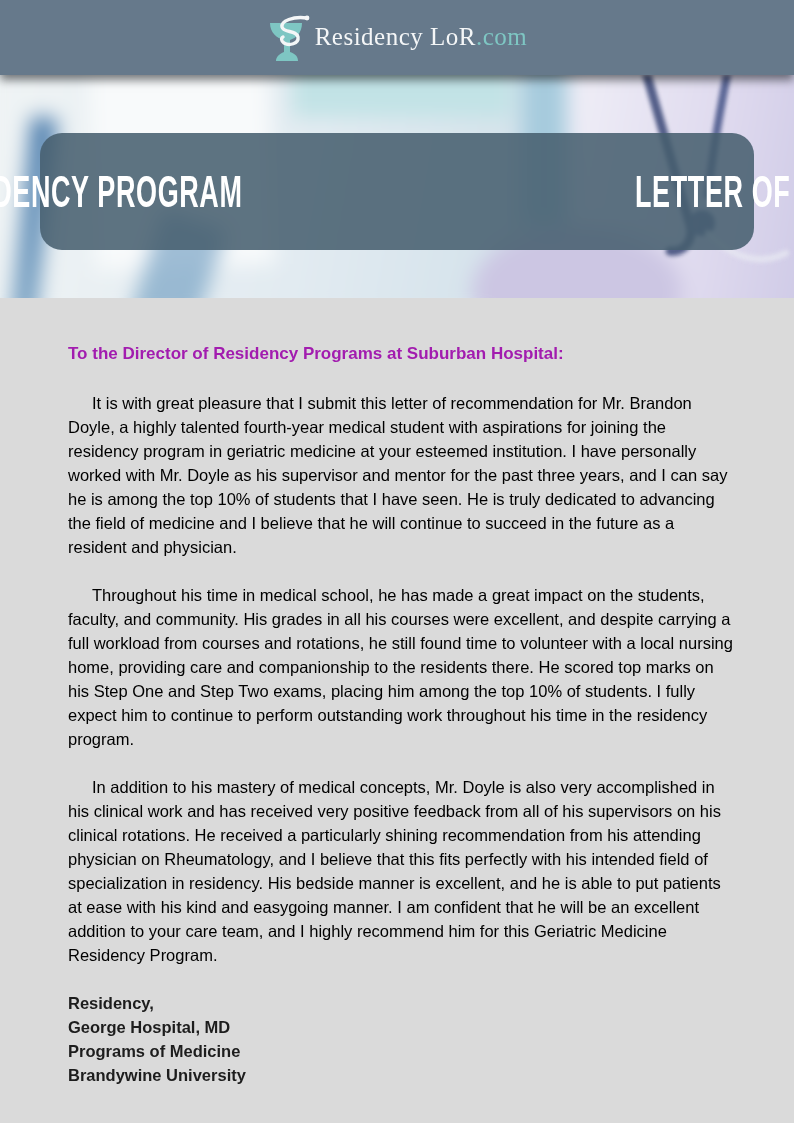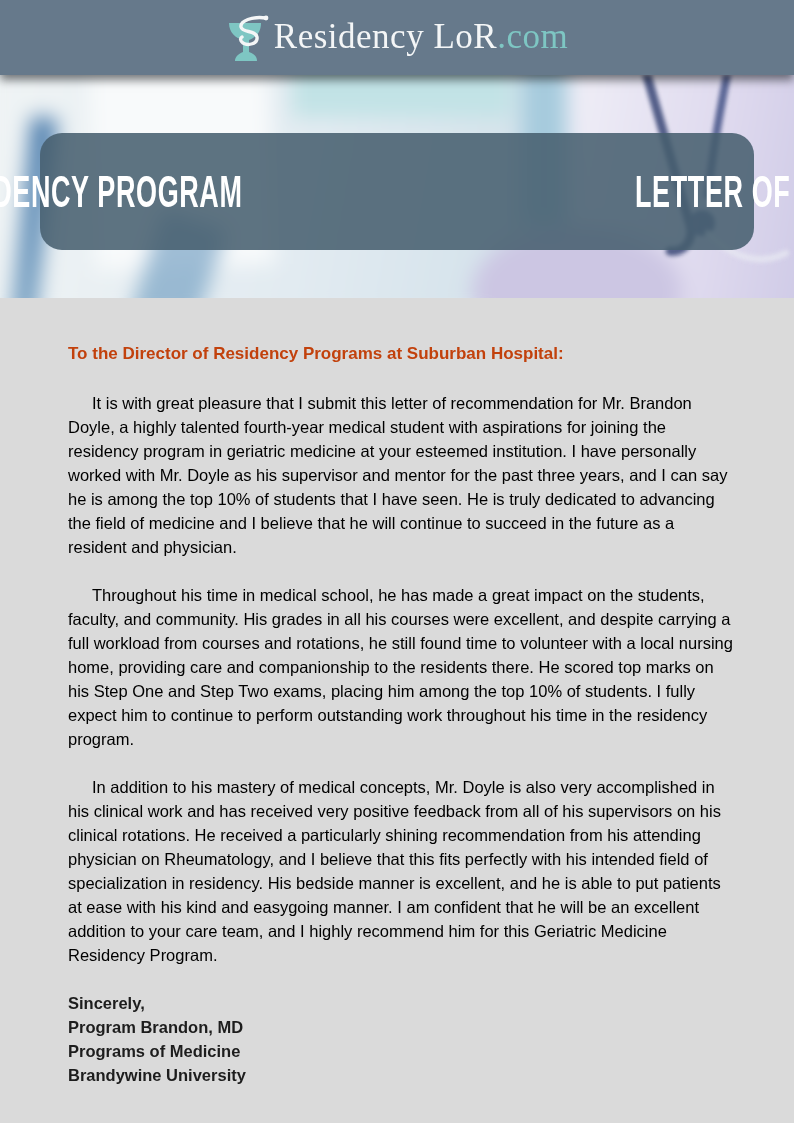--- a/index.html
+++ b/index.html
@@ -12,21 +12,21 @@
 
   
   .site-header {
     position:relative; z-index:5; height:75px; background:#66798b;
     display:flex; align-items:center; justify-content:center;
     box-shadow:0 5px 9px rgba(10,12,16,0.55);
   }
   .logo { display:flex; align-items:flex-start; gap:4px; cursor:pointer; text-decoration:none; }
   .logo-icon { width:44px; height:50px; margin-top:2px; flex:0 0 auto; }
   .logo-text {
-    font-family:"Liberation Serif", serif; font-size:35px; line-height:50px;
+    font-family:"Liberation Serif", serif; font-size:25px; line-height:50px;
     color:#f4f6f7; letter-spacing:0.5px; white-space:nowrap;
   }
   .logo-tld { color:#7ec6c3; }
 
   
   .hero { position:relative; height:223px; background:#e8eef2; overflow:hidden; }
   .hero-bg { position:absolute; inset:-18px; filter:blur(10px); }
   .hero-bg > div { position:absolute; }
   .bg-base { inset:0; background:linear-gradient(100deg,#f0f4f5 0%,#e2ebf1 40%,#d2e1ea 68%,#e4e4ef 100%); }
   .bg-door { left:110px; top:0; width:180px; height:210px; background:#f8fafb; transform:rotate(-2deg); }
@@ -47,21 +47,21 @@
     color:#ffffff; font-weight:700; font-size:45px; line-height:51px;
     letter-spacing:1px; white-space:nowrap; transform:scaleX(0.60);
     transform-origin:center; text-transform:uppercase;
   }
 
   
   .letter {
     background:#dadada; padding:44px 58px 30px 68px;
     color:#3e3e3e; font-size:16.5px; line-height:24px;
   }
-  .salutation { font-weight:700; color:#c2410c; font-size:17px; margin-bottom:25px; }
+  .salutation { font-weight:700; color:#a21caf; font-size:17px; margin-bottom:25px; }
   .letter p.body-par { text-indent:24px; margin-bottom:24px; color:#000000; }
   .signature { margin-top:24px; font-weight:700; color:#1d1d1d; }
   .signature div { line-height:24px; }
 </style>
 </head>
 <body>
 
 <div class="page">
 
   <header class="site-header">
@@ -102,20 +102,20 @@
   </section>
 
   <section class="letter">
     <p class="salutation">To the Director of Residency Programs at Suburban Hospital:</p>
 
     <p class="body-par">It is with great pleasure that I submit this letter of recommendation for Mr. Brandon Doyle, a highly talented fourth-year medical student with aspirations for joining the residency program in geriatric medicine at your esteemed institution. I have personally worked with Mr. Doyle as his supervisor and mentor for the past three years, and I can say he is among the top 10% of students that I have seen. He is truly dedicated to advancing the field of medicine and I believe that he will continue to succeed in the future as a resident and physician.</p>
     <p class="body-par">Throughout his time in medical school, he has made a great impact on the students, faculty, and community. His grades in all his courses were excellent, and despite carrying a full workload from courses and rotations, he still found time to volunteer with a local nursing home, providing care and companionship to the residents there. He scored top marks on his Step One and Step Two exams, placing him among the top 10% of students. I fully expect him to continue to perform outstanding work throughout his time in the residency program.</p>
     <p class="body-par">In addition to his mastery of medical concepts, Mr. Doyle is also very accomplished in his clinical work and has received very positive feedback from all of his supervisors on his clinical rotations. He received a particularly shining recommendation from his attending physician on Rheumatology, and I believe that this fits perfectly with his intended field of specialization in residency. His bedside manner is excellent, and he is able to put patients at ease with his kind and easygoing manner. I am confident that he will be an excellent addition to your care team, and I highly recommend him for this Geriatric Medicine Residency Program.</p>
 
     <div class="signature">
-      <div>Sincerely,</div>
-      <div>Program Brandon, MD</div>
+      <div>Residency,</div>
+      <div>George Hospital, MD</div>
       <div>Programs of Medicine</div>
       <div>Brandywine University</div>
     </div>
   </section>
 
 </div>
 
 </body></html>

